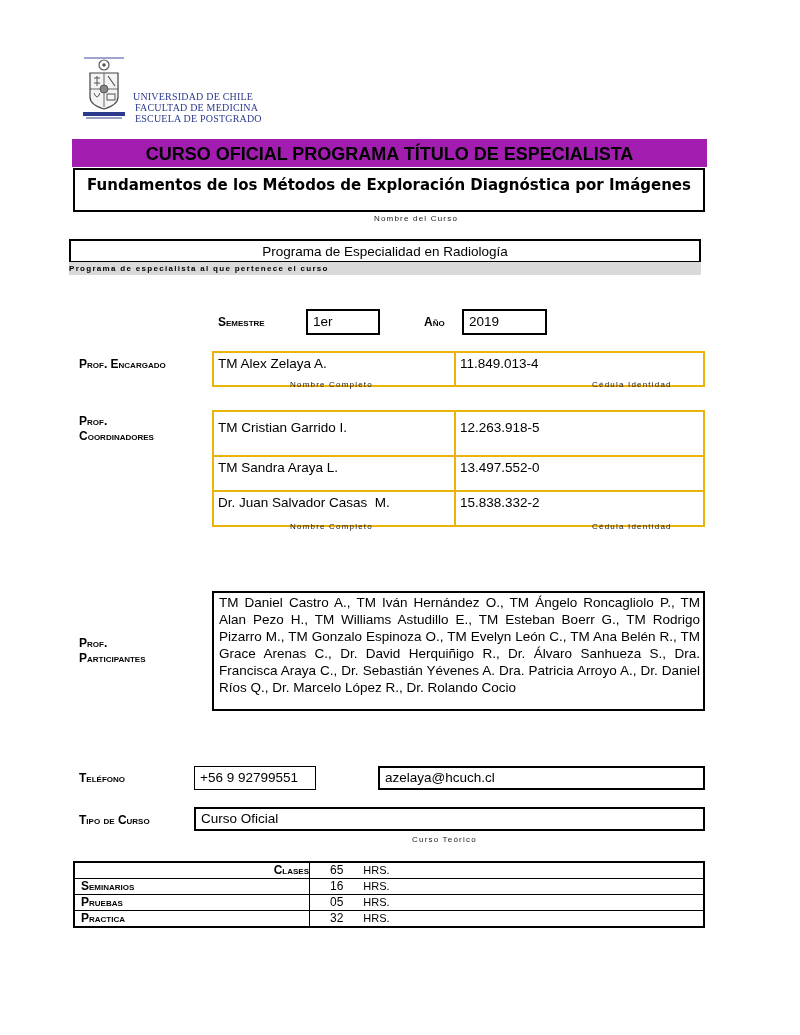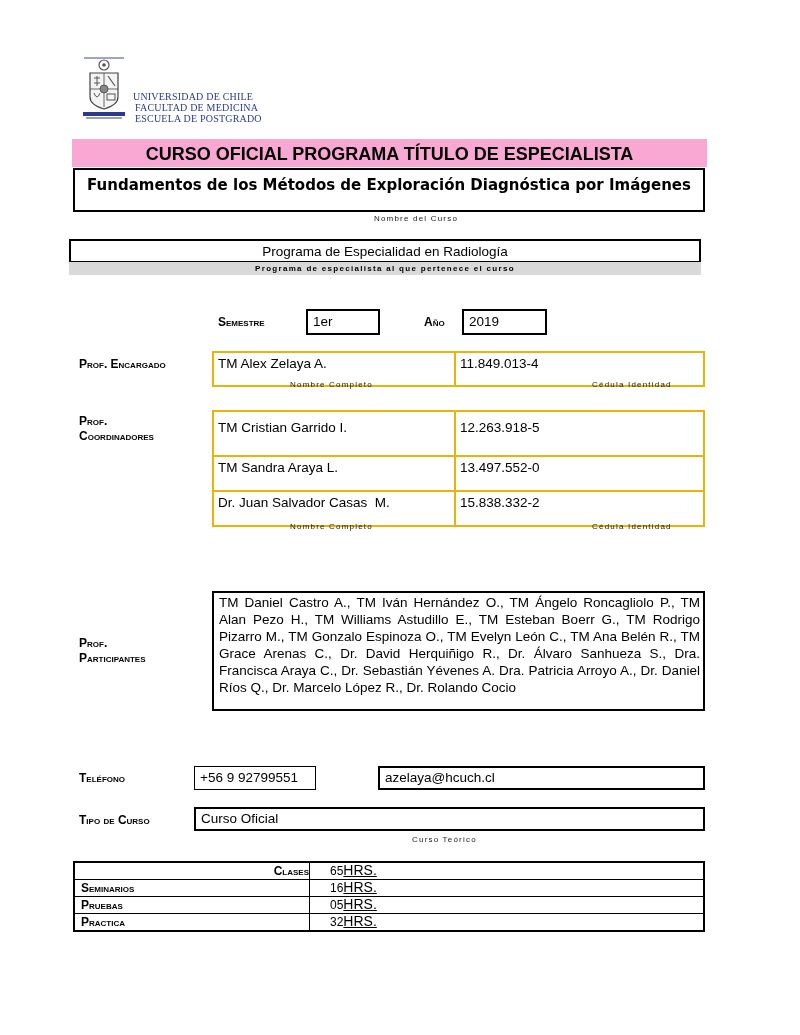--- a/index.html
+++ b/index.html
@@ -7,49 +7,49 @@
          font-family: "Liberation Sans", sans-serif; color: #000; }
   .abs { position: absolute; }
 
   
   .logo { left: 82px; top: 57px; width: 44px; height: 66px; }
   .logo-text { left: 133px; top: 91px; font-family: "Liberation Serif", serif;
                font-size: 10px; line-height: 11px; color: #2b3a8c; letter-spacing: 0.2px; }
   .logo-text div:nth-child(2), .logo-text div:nth-child(3) { padding-left: 2px; }
 
   
-  .title-band { left: 72px; top: 139px; width: 635px; height: 28px; background: #f9a8d4;
+  .title-band { left: 72px; top: 139px; width: 635px; height: 28px; background: #a21caf;
                 text-align: center; font-size: 18px; font-weight: bold; line-height: 30px; }
   .course-box { left: 73px; top: 168px; width: 628px; height: 40px; border: 2px solid #000;
                 text-align: center; font-family: "DejaVu Sans", sans-serif; font-weight: bold;
                 font-size: 15px; line-height: 30px; }
   .caption { font-size: 8px; letter-spacing: 1.2px; color: #222; }
 
   .prog-box { left: 69px; top: 239px; width: 628px; height: 20px; border: 2px solid #000;
               border-bottom-width: 1px; text-align: center; font-size: 13.5px; line-height: 21px; }
   .prog-caption { left: 69px; top: 262px; width: 632px; height: 13px; background: #d9d9d9;
-                  text-align: center; font-size: 8px; font-weight: bold; letter-spacing: 1.3px; line-height: 13px; }
+                  font-size: 8px; font-weight: bold; letter-spacing: 1.3px; line-height: 13px; }
 
   
   .label { font-size: 12px; font-weight: bold; font-variant: small-caps; letter-spacing: 0px; }
 
   .box { border: 2px solid #000; box-sizing: border-box; font-size: 13.5px; line-height: 20px; padding-left: 5px; }
 
   
   table.grid { border-collapse: collapse; position: absolute; }
   table.grid td { border: 2px solid #eab308; font-size: 13.5px; padding: 0 0 12px 4px; }
 
   .participants { left: 212px; top: 591px; width: 493px; height: 120px; border: 2px solid #000;
                   box-sizing: border-box; padding: 1px 3px 0 5px; font-size: 13.5px; line-height: 17px;
                   text-align: justify; }
 
   table.hours { border-collapse: collapse; position: absolute; left: 73px; top: 861px; width: 632px; }
   table.hours td { border: 1px solid #000; height: 15px; padding: 0 0 0 6px; font-size: 12px; line-height: 15px; }
   table.hours { border: 2px solid #000; }
-  .hrs-unit { font-size: 14px; margin-left: 0; text-decoration: underline; }
+  .hrs-unit { font-size: 11px; margin-left: 20px; }
 </style>
 </head>
 <body>
 
 <div class="abs logo">
   <svg width="44" height="66" viewBox="0 0 44 66">
     <line x1="2" y1="1" x2="42" y2="1" stroke="#3a4a9a" stroke-width="1"></line>
     <circle cx="22" cy="8" r="5" fill="none" stroke="#555" stroke-width="1.2"></circle>
     <circle cx="22" cy="8" r="1.8" fill="#555"></circle>
     <path d="M8 16 L36 16 L36 40 Q36 48 22 52 Q8 48 8 40 Z" fill="#f4f4f4" stroke="#444" stroke-width="1.2"></path>

